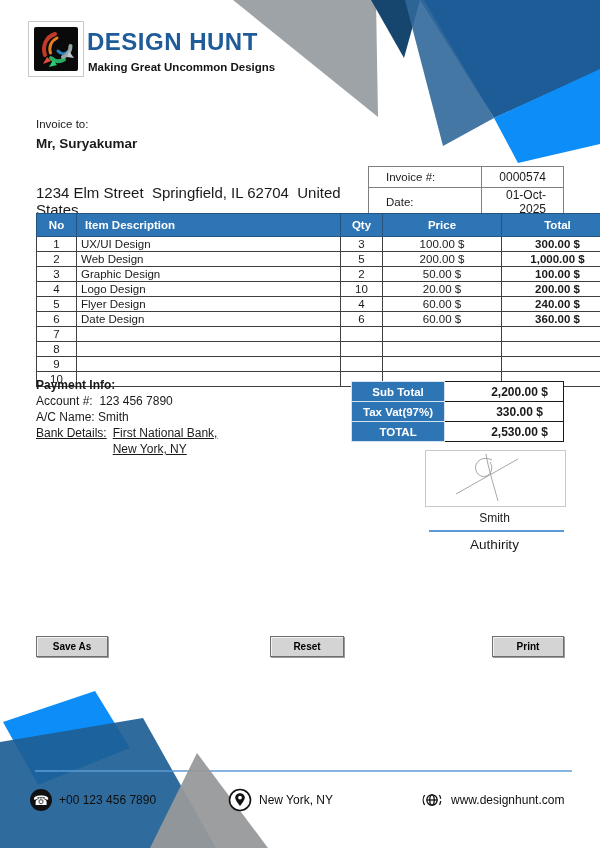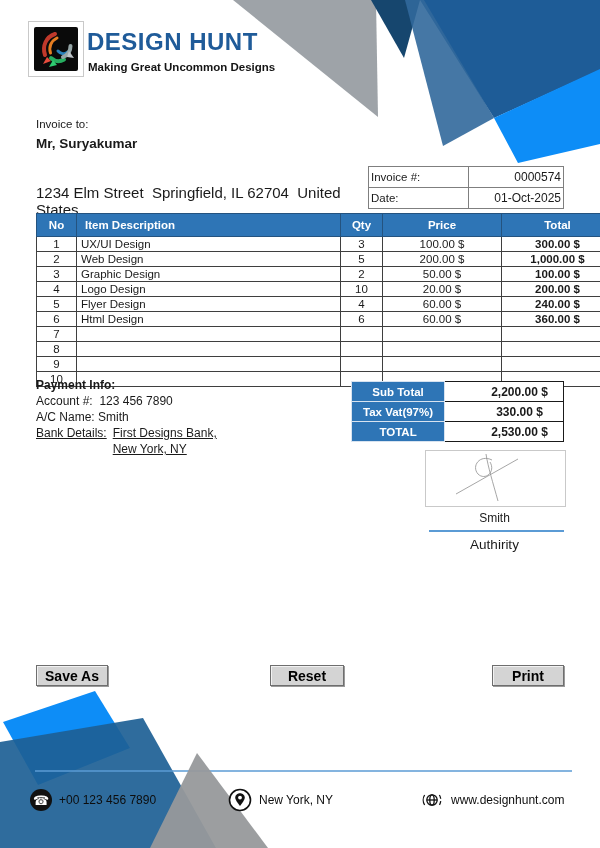--- a/index.html
+++ b/index.html
@@ -14,21 +14,21 @@
   .brand-title{left:87px;top:28px;font-size:24px;font-weight:600;letter-spacing:.5px;color:#1f5b99;}
   .brand-tagline{left:88px;top:61px;font-size:11.5px;font-weight:700;color:#141414;}
 
   
   .invto-label{left:36px;top:118px;font-size:11.5px;}
   .invto-name{left:36px;top:136px;font-size:13.5px;font-weight:700;}
   .invto-addr{left:36px;top:161px;font-size:15px;line-height:17px;white-space:pre;margin-top:23px;}
 
   
   .meta{left:368px;top:166px;width:196px;border-collapse:collapse;font-size:11.5px;}
-  .meta td{border:1px solid #7f7f7f;height:20px;padding:0 2px;background:#fff;}
+  .meta td{border:1px solid #7f7f7f;height:20px;padding:0 17px;background:#fff;}
   .meta .mlabel{width:95px;text-align:left;}
   .meta .mvalue{text-align:right;font-size:12px;}
 
   
   .items{left:36px;top:213px;width:528px;border-collapse:collapse;table-layout:fixed;font-size:11.5px;}
   .items th{background:#2e75b6;color:#fff;font-weight:700;height:16px;border:1px solid #24537f;padding:3px 4px;margin-left:13px;}
   .items td{border:1px solid #3f3f3f;height:14px;padding:0 4px;background:#fff;overflow:hidden;white-space:nowrap;}
   .c-no{width:31px;text-align:center;}
   .c-desc{width:251px;text-align:left;}
   .c-qty{width:33px;text-align:center;}
@@ -50,23 +50,23 @@
   .totals .tlabel{width:110px;background:#2e75b6;color:#fff;font-weight:700;text-align:center;border:1px solid #d7e3f0;}
   .totals .tvalue{width:103px;background:#fff;font-weight:700;font-size:12px;text-align:center;border:1px solid #1a1a1a;padding-left:32px;}
 
   
   .sigbox{left:425px;top:450px;width:139px;height:55px;border:1px solid #c9c9c9;background:#fff;}
   .signame{left:425px;top:511px;width:139px;text-align:center;font-size:12px;}
   .sigline{left:429px;top:530px;width:135px;height:2px;background:#5b9bd5;}
   .sigauth{left:425px;top:537px;width:139px;text-align:center;font-size:13.5px;}
 
   
-  .btn{position:absolute;top:665px;height:21px;background:#d4d4d4;border:1px solid #6e6e6e;
+  .btn{position:absolute;top:636px;height:21px;background:#d4d4d4;border:1px solid #6e6e6e;
        box-shadow:1px 1px 0 #9a9a9a, inset 1px 1px 0 #f2f2f2;
-       font-family:"Liberation Sans",sans-serif;font-size:14px;font-weight:700;color:#000;
+       font-family:"Liberation Sans",sans-serif;font-size:10px;font-weight:700;color:#000;
        display:flex;align-items:center;justify-content:center;cursor:pointer;padding:0;}
   .btn-save{left:36px;width:72px;}
   .btn-reset{left:270px;width:74px;}
   .btn-print{left:492px;width:72px;}
 
   
   .footer-decor{left:0;top:680px;}
   .fitem{position:absolute;top:788px;height:24px;display:flex;align-items:center;gap:7px;font-size:12px;color:#0d0d0d;}
   .f-phone{left:30px;}
   .f-loc{left:228px;}
@@ -161,21 +161,21 @@
         </tr>
         <tr>
           <td class="c-no">5</td>
           <td class="c-desc">Flyer Design</td>
           <td class="c-qty">4</td>
           <td class="c-price">60.00 $</td>
           <td class="c-total">240.00 $</td>
         </tr>
         <tr>
           <td class="c-no">6</td>
-          <td class="c-desc">Html Design</td>
+          <td class="c-desc">Date Design</td>
           <td class="c-qty">6</td>
           <td class="c-price">60.00 $</td>
           <td class="c-total">360.00 $</td>
         </tr>
         <tr>
           <td class="c-no">7</td>
           <td class="c-desc"></td>
           <td class="c-qty"></td>
           <td class="c-price"></td>
           <td class="c-total"></td>
@@ -203,21 +203,21 @@
         </tr>
       </tbody>
   </table>
 
   <div class="abs payinfo">
     <div class="pi-title">Payment Info:</div>
     <div class="row"><span>Account #:</span>  <span>123 456 7890</span></div>
     <div class="row"><span>A/C Name:</span> <span>Smith</span></div>
     <div class="bankrow">
       <span class="blabel">Bank Details:</span>
-      <span class="bankcol"><span>First Designs Bank,</span><br><span>New York, NY</span></span>
+      <span class="bankcol"><span>First National Bank,</span><br><span>New York, NY</span></span>
     </div>
   </div>
 
   <table class="abs totals">
     <tbody>
         <tr>
           <td class="tlabel">Sub Total</td>
           <td class="tvalue">2,200.00 $</td>
         </tr>
         <tr>

